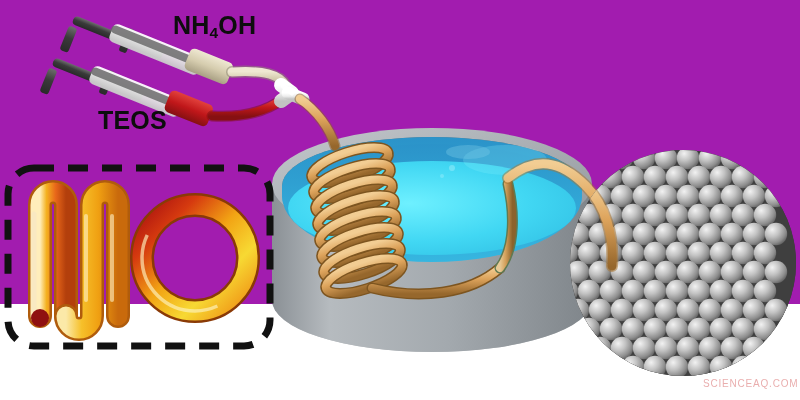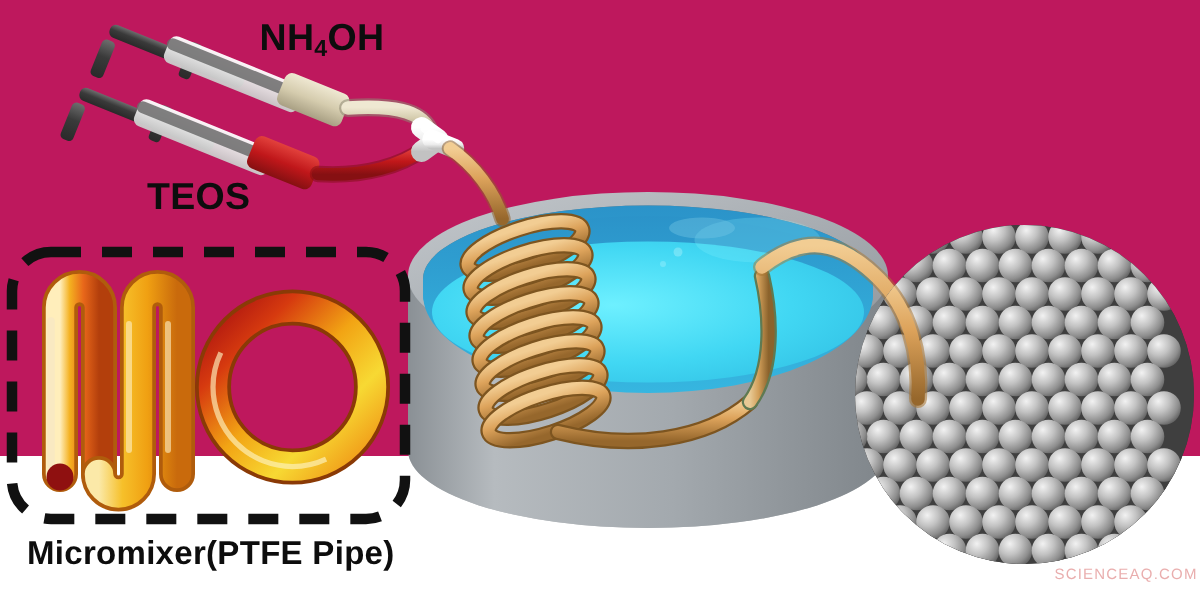--- a/index.html
+++ b/index.html
@@ -1,25 +1,25 @@
 <!DOCTYPE html>
 <html><head>
 <meta charset="utf-8">
 <style>
   html,body{margin:0;padding:0;background:#ffffff;}
   body{width:800px;height:400px;overflow:hidden;
        font-family:"Liberation Sans","DejaVu Sans",sans-serif;}
-  #stage{position:relative;width:800px;height:304px;background:#be185d;}
+  #stage{position:relative;width:800px;height:304px;background:#a21caf;}
   svg#scene{position:absolute;left:0;top:0;width:800px;height:400px;}
 
   .lbl{position:absolute;font-weight:bold;color:#0d0d0d;white-space:nowrap;
        letter-spacing:.2px;line-height:1;}
   .lbl sub{font-size:.62em;vertical-align:-.28em;font-weight:bold;}
   #lbl-nh4oh{left:173px;top:13px;font-size:25px;}
-  #lbl-teos{left:98px;top:108px;font-size:25px;margin-top:11px;}
+  #lbl-teos{left:98px;top:108px;font-size:25px;}
   #lbl-sio2{left:611px;top:128px;font-size:22px;}
   #lbl-waterbath{left:367px;top:320px;font-size:22px;}
   #lbl-micromixer{left:18px;top:358px;font-size:22px;}
 
   #watermark{position:absolute;left:703px;top:378px;font-size:10px;
              font-weight:normal;letter-spacing:.8px;color:#e8a8a8;opacity:.92;}
 </style>
 </head>
 <body>
 
@@ -374,17 +374,16 @@
     </g>
   </g>
 </svg>
 
 <div class="lbl" id="lbl-nh4oh"><span>NH</span><sub>4</sub><span>OH</span></div>
 
 <div class="lbl" id="lbl-teos">TEOS</div>
 
 
 
-<div class="lbl" id="lbl-micromixer">Micromixer(PTFE Pipe)</div>
 
 <div id="watermark">SCIENCEAQ.COM</div>
 
 </div>
 
 </body></html>

